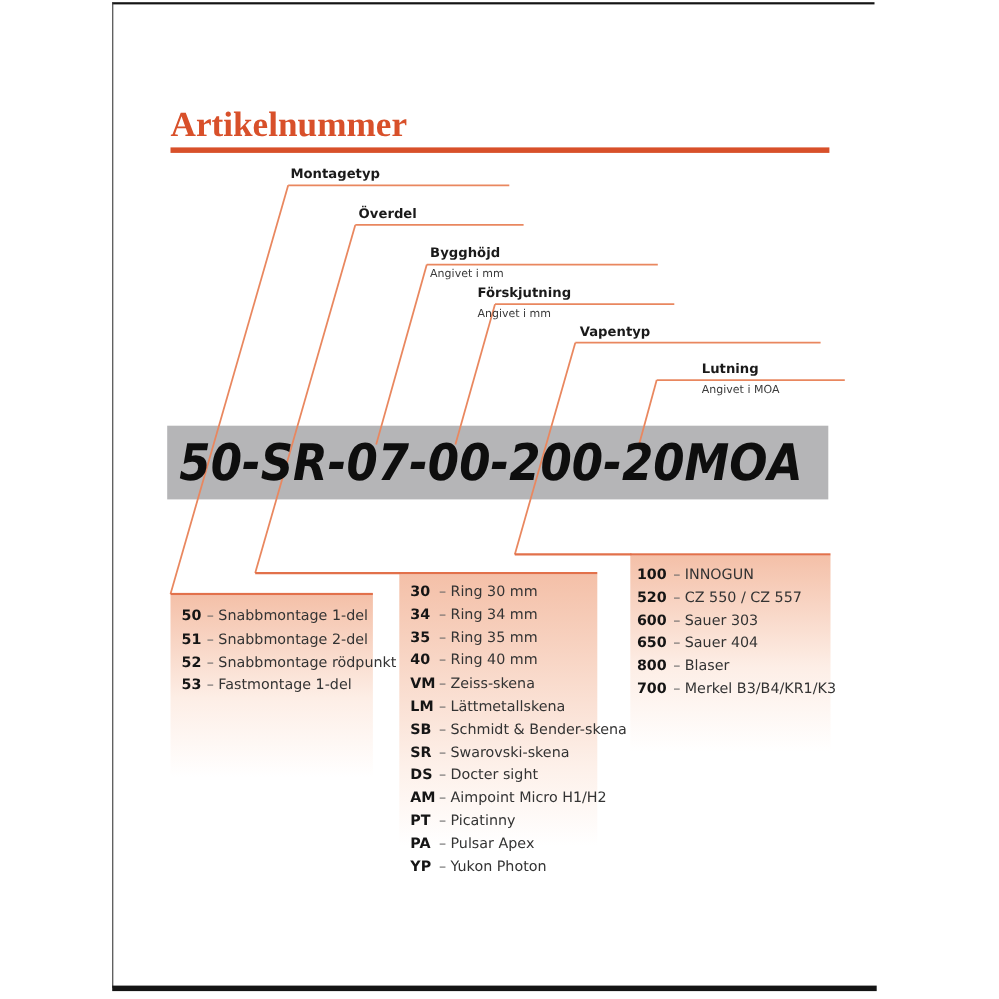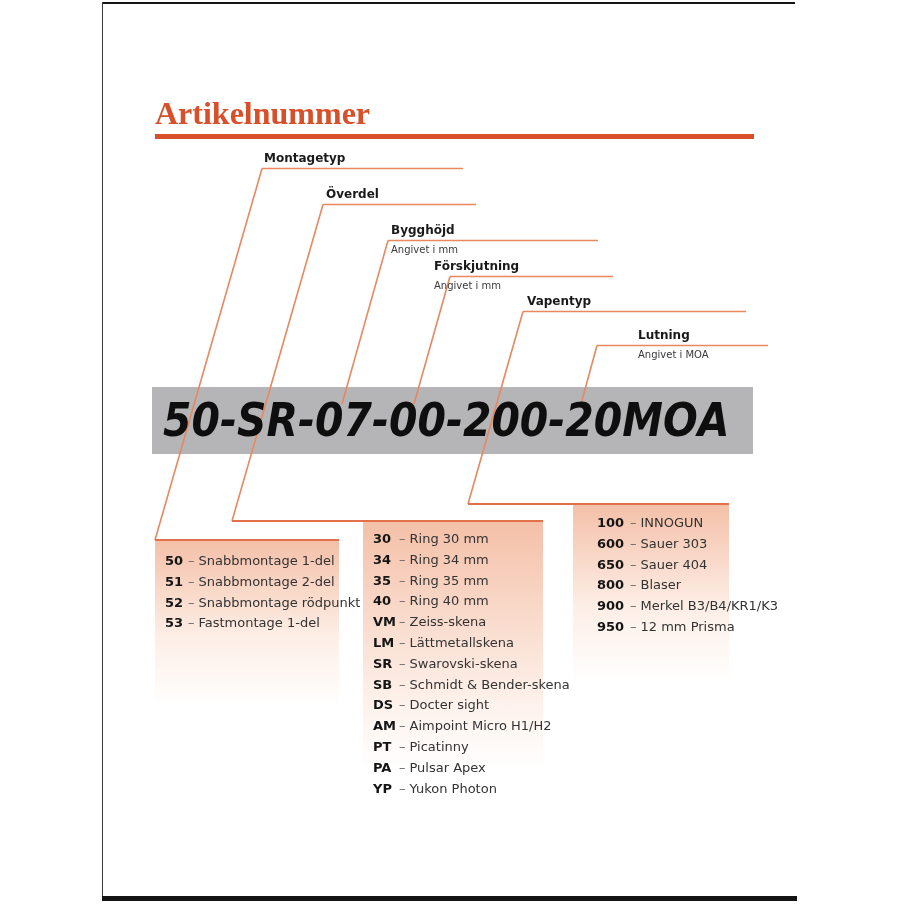--- a/index.html
+++ b/index.html
@@ -38,21 +38,21 @@
   }
 
   
   .box{
     position:absolute;z-index:3;border-top:2px solid var(--box-border);
     background:linear-gradient(180deg,var(--box-fill-top) 0%,#fdeee6 50%,#ffffff 88%);
   }
   .box-montagetyp{left:155px;top:539px;width:184px;height:190px;padding:10px 4px 0 10px;box-sizing:border-box;}
   .box-overdel{left:363px;top:520px;width:180px;height:318px;padding:7px 0 0 10px;box-sizing:border-box;
     background:linear-gradient(180deg,var(--box-fill-top) 0%,#fdf0e9 55%,#ffffff 78%);}
-  .box-vapentyp{left:573px;top:503px;width:156px;height:205px;padding:8px 0 0 24px;box-sizing:border-box;}
+  .box-vapentyp{left:573px;top:503px;width:182px;height:205px;padding:8px 0 0 6px;box-sizing:border-box;}
 
   .row{font-size:13px;line-height:20.8px;white-space:nowrap;color:#333;}
   .row b{display:inline-block;color:#151515;}
   .box-montagetyp .row b{min-width:20px;}
   .box-overdel .row b{min-width:23px;}
   .box-vapentyp .row b{min-width:30px;}
   .row .dash{color:#666;padding:0 4px 0 3px;}
 </style>
 </head>
 <body>
@@ -117,30 +117,30 @@
       <div class="row"><b>52</b><span class="dash">–</span><span>Snabbmontage rödpunkt</span></div>
       <div class="row"><b>53</b><span class="dash">–</span><span>Fastmontage 1-del</span></div>
     </div>
   <div class="box box-overdel">
       <div class="row"><b>30</b><span class="dash">–</span><span>Ring 30 mm</span></div>
       <div class="row"><b>34</b><span class="dash">–</span><span>Ring 34 mm</span></div>
       <div class="row"><b>35</b><span class="dash">–</span><span>Ring 35 mm</span></div>
       <div class="row"><b>40</b><span class="dash">–</span><span>Ring 40 mm</span></div>
       <div class="row"><b>VM</b><span class="dash">–</span><span>Zeiss-skena</span></div>
       <div class="row"><b>LM</b><span class="dash">–</span><span>Lättmetallskena</span></div>
+      <div class="row"><b>SB</b><span class="dash">–</span><span>Schmidt &amp; Bender-skena</span></div>
       <div class="row"><b>SR</b><span class="dash">–</span><span>Swarovski-skena</span></div>
-      <div class="row"><b>SB</b><span class="dash">–</span><span>Schmidt &amp; Bender-skena</span></div>
       <div class="row"><b>DS</b><span class="dash">–</span><span>Docter sight</span></div>
       <div class="row"><b>AM</b><span class="dash">–</span><span>Aimpoint Micro H1/H2</span></div>
       <div class="row"><b>PT</b><span class="dash">–</span><span>Picatinny</span></div>
       <div class="row"><b>PA</b><span class="dash">–</span><span>Pulsar Apex</span></div>
       <div class="row"><b>YP</b><span class="dash">–</span><span>Yukon Photon</span></div>
     </div>
   <div class="box box-vapentyp">
       <div class="row"><b>100</b><span class="dash">–</span><span>INNOGUN</span></div>
+      <div class="row"><b>520</b><span class="dash">–</span><span>CZ 550 / CZ 557</span></div>
       <div class="row"><b>600</b><span class="dash">–</span><span>Sauer 303</span></div>
       <div class="row"><b>650</b><span class="dash">–</span><span>Sauer 404</span></div>
       <div class="row"><b>800</b><span class="dash">–</span><span>Blaser</span></div>
-      <div class="row"><b>900</b><span class="dash">–</span><span>Merkel B3/B4/KR1/K3</span></div>
-      <div class="row"><b>950</b><span class="dash">–</span><span>12 mm Prisma</span></div>
+      <div class="row"><b>700</b><span class="dash">–</span><span>Merkel B3/B4/KR1/K3</span></div>
     </div>
 
 </div>
 
 </body></html>

